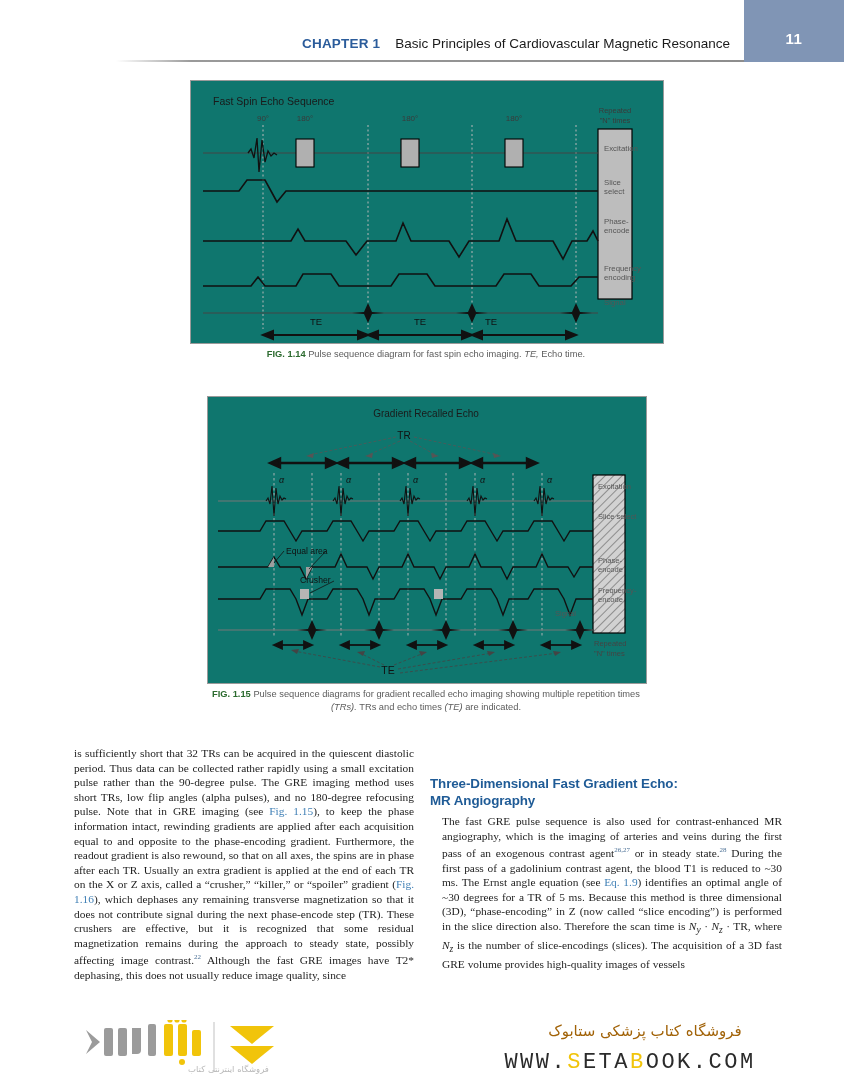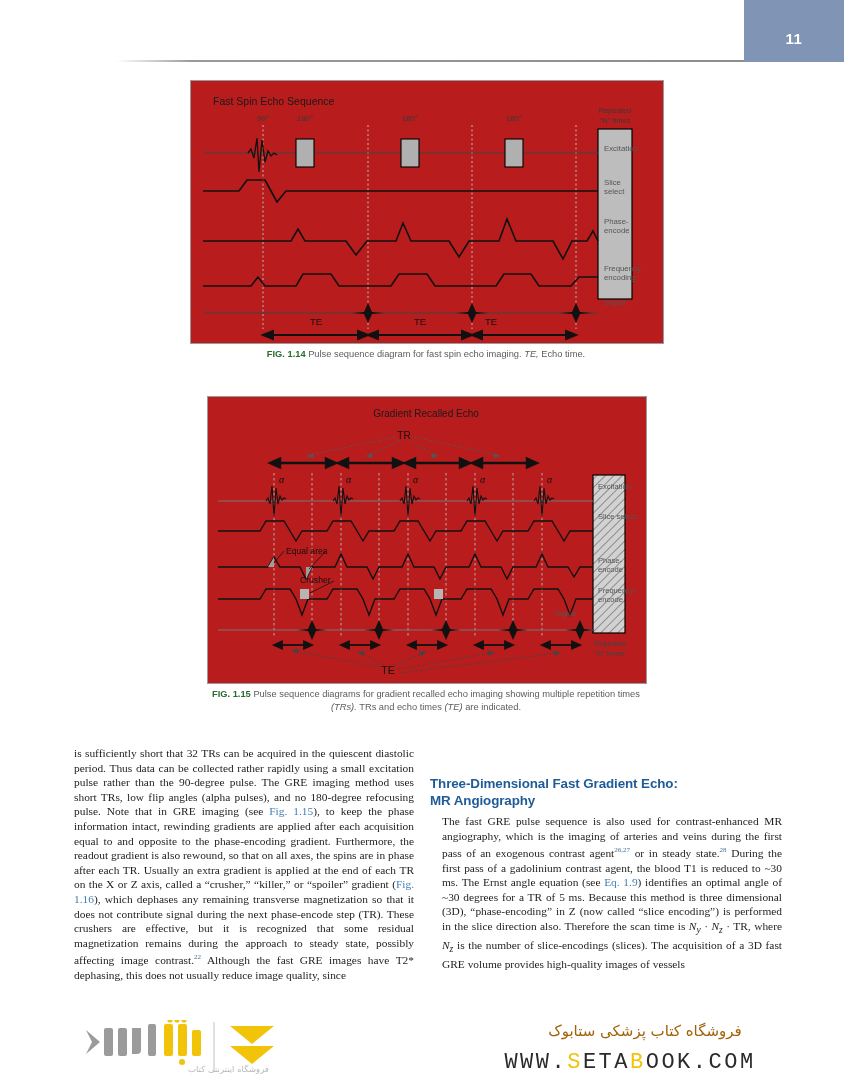--- a/index.html
+++ b/index.html
@@ -25,21 +25,21 @@
     font-family:"Liberation Sans",sans-serif;font-size:13.5px;
   }
   #chapter-label{color:#2b5c9b;font-weight:bold;letter-spacing:.2px;}
   #header-title{color:#1a1a1a;font-weight:normal;}
   #header-rule{
     position:absolute;left:116px;top:60px;width:628px;height:2px;
     background:linear-gradient(to right,#ffffff 0%,#9a9a9a 12%,#8d8d8d 100%);
   }
 
   
-  .figbox{position:absolute;background:#b91c1c;border:1px solid #9a9a9a;}
+  .figbox{position:absolute;background:#0f766e;border:1px solid #9a9a9a;}
   .figcap{
     position:absolute;font-family:"Liberation Sans",sans-serif;
     font-size:9.3px;line-height:13px;color:#5c5c5c;text-align:center;
   }
   .figcap b{color:#2c6b2f;font-weight:bold;}
   .figcap i{font-style:italic;}
 
   #fig114-box{left:190px;top:80px;width:472px;height:262px;}
   #fig114-cap{left:190px;top:348px;width:472px;}
   #fig115-box{left:207px;top:396px;width:438px;height:286px;}
@@ -88,20 +88,25 @@
     font-family:Liberation Mono, monospace;color:#2b2b2b;
   }
   #footer-url .hl{color:#f1c40a;}
 </style>
 </head>
 <body>
 
 <div id="header">
   <div id="page-num-block"></div>
   <div id="page-number">11</div>
+  <div id="header-text">
+    <span id="chapter-label">CHAPTER 1</span>
+    &nbsp;&nbsp;
+    <span id="header-title">Basic Principles of Cardiovascular Magnetic Resonance</span>
+  </div>
   <div id="header-rule"></div>
 </div>
 
 <div id="fig114-box" class="figbox">
   <svg class="fig-svg" width="470" height="260" viewBox="0 0 470 260">
     <text x="22" y="24" font-family="Liberation Sans, sans-serif" font-size="10.5" fill="#1a1a1a">Fast Spin Echo Sequence</text>
 
     <g stroke="#b9b9b9" stroke-width="1" stroke-dasharray="2,2.5">
       <line x1="72" y1="44" x2="72" y2="248"></line>
       <line x1="177" y1="44" x2="177" y2="248"></line>

